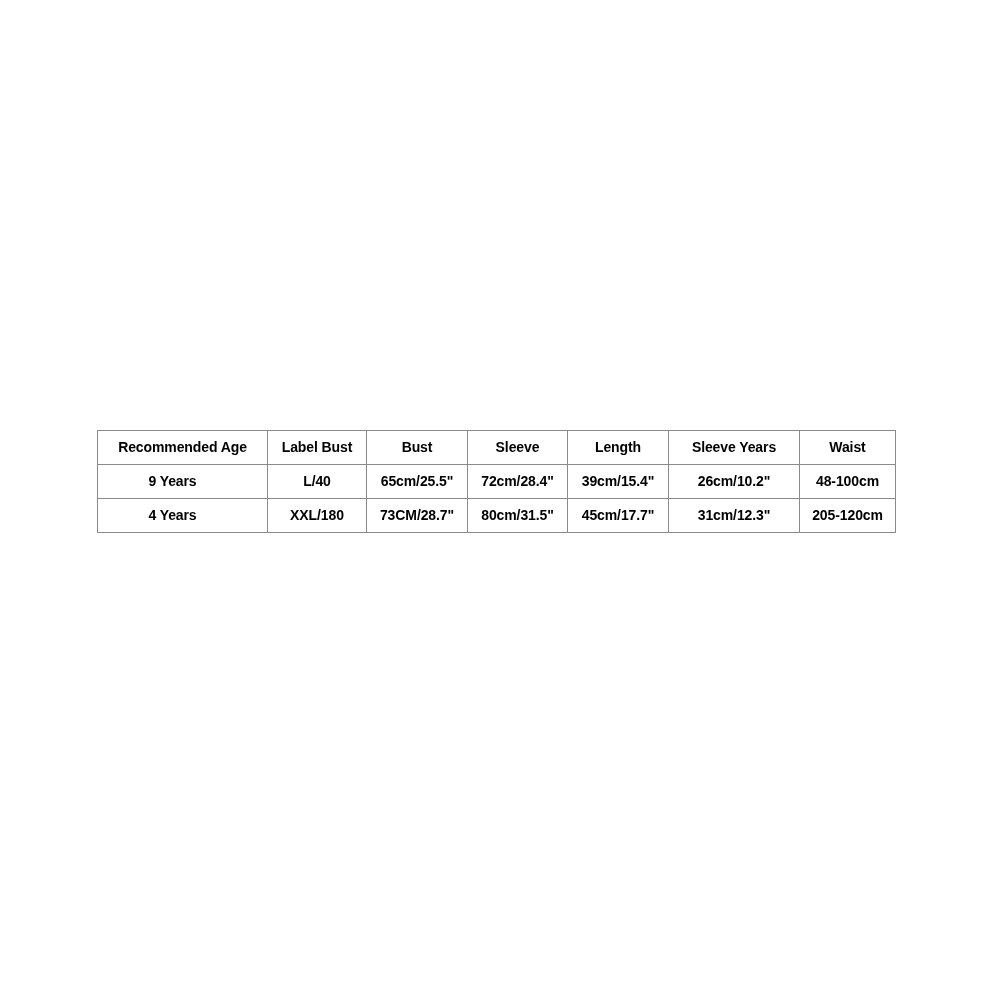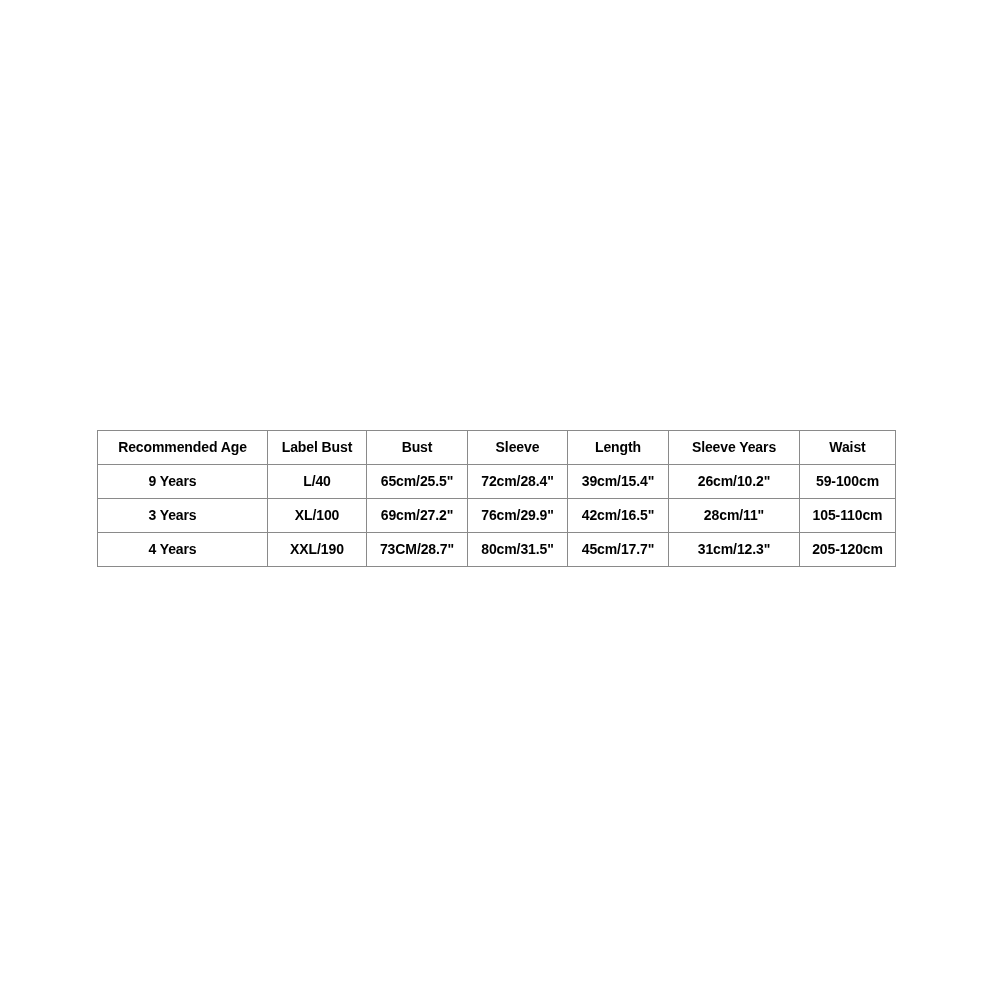--- a/index.html
+++ b/index.html
@@ -84,34 +84,25 @@
       </tr>
     </thead>
     <tbody>
       <tr>
         <td class="col-age">9 Years</td>
         <td>L/40</td>
         <td>65cm/25.5"</td>
         <td>72cm/28.4"</td>
         <td>39cm/15.4"</td>
         <td>26cm/10.2"</td>
-        <td>59-100cm</td>
-      </tr>
-      <tr>
-        <td class="col-age">3 Years</td>
-        <td>XL/100</td>
-        <td>69cm/27.2"</td>
-        <td>76cm/29.9"</td>
-        <td>42cm/16.5"</td>
-        <td>28cm/11"</td>
-        <td>105-110cm</td>
+        <td>48-100cm</td>
       </tr>
       <tr>
         <td class="col-age">4 Years</td>
-        <td>XXL/190</td>
+        <td>XXL/180</td>
         <td>73CM/28.7"</td>
         <td>80cm/31.5"</td>
         <td>45cm/17.7"</td>
         <td>31cm/12.3"</td>
         <td>205-120cm</td>
       </tr>
     </tbody>
   </table>
 </div>
 

